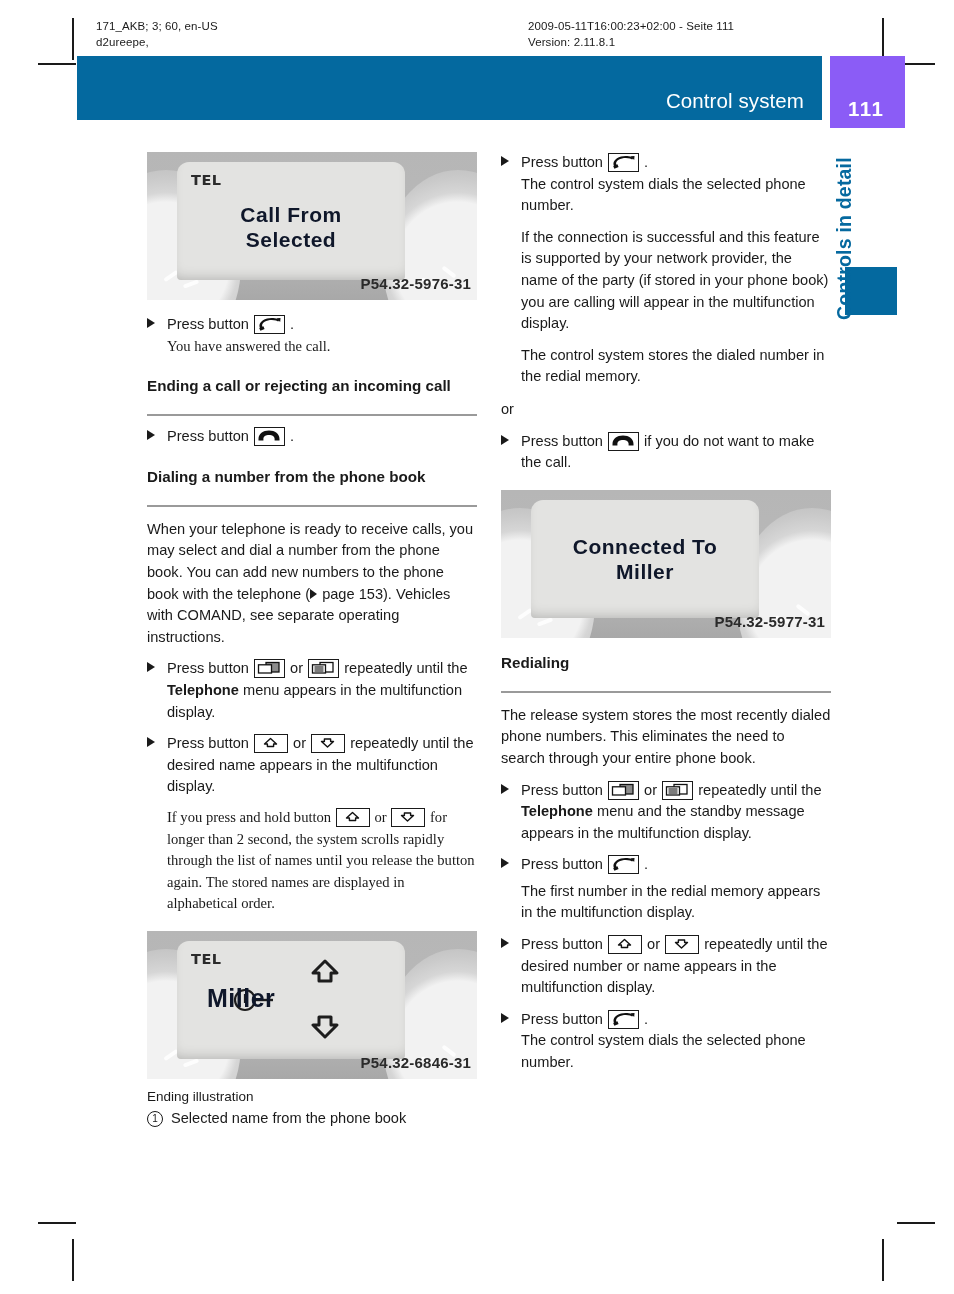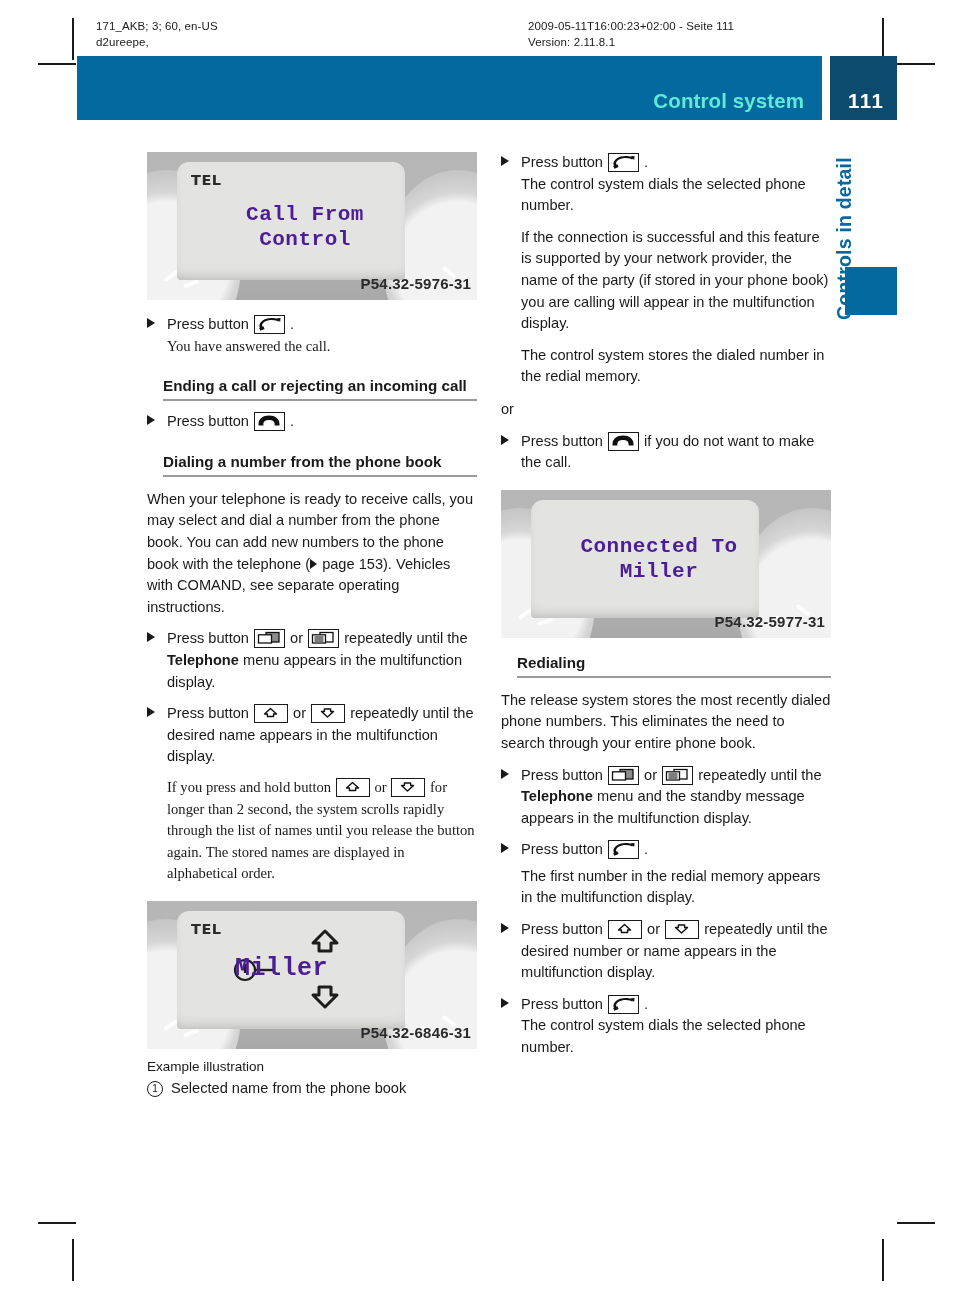--- a/index.html
+++ b/index.html
@@ -42,31 +42,32 @@
     top: 56px;
     width: 745px;
     height: 64px;
     background: #04699f;
   }
   .header-title {
     position: absolute;
     right: 18px;
     bottom: 7px;
     font-size: 20.5px;
-    font-weight: bold;
-    color: #5eead4;
+    font-weight: normal;
+    color: #ffffff;
     letter-spacing: 0.1px;
   }
   .header-pagebox {
     position: absolute;
     left: 830px;
     top: 56px;
     width: 67px;
-    height: 64px;
-    background: #0c4a6e;
+    height: 72px;
+    background: #8b5cf6;
+    padding-left: 8px;
   }
   .header-pagenum {
     position: absolute;
     left: 18px;
     bottom: 7px;
     font-size: 20.5px;
     font-weight: bold;
     color: #ffffff;
     letter-spacing: 1.5px;
   }
@@ -149,27 +150,26 @@
     font-family: "DejaVu Sans", sans-serif;
     font-size: 14.5px;
     font-weight: bold;
     color: #2b2b2b;
     letter-spacing: 0.5px;
   }
   .figure .lcd-text {
     position: absolute;
     left: 0; right: 0;
     text-align: center;
-    font-family: Liberation Mono, monospace;
+    font-family: Liberation Sans, sans-serif;
     font-weight: bold;
     font-size: 21px;
     line-height: 25px;
-    color: #4c1d95;
+    color: #0f172a;
     letter-spacing: 0.5px;
-    margin-left: 28px;
   }
   .figure .figcode {
     position: absolute;
     right: 6px;
     bottom: 5px;
     font-size: 15px;
     font-weight: bold;
     color: #2a2a2a;
     letter-spacing: 0.2px;
   }
@@ -198,22 +198,22 @@
     flex: none;
     position: relative;
     top: -1px;
   }
 
   
   h2.sec {
     font-size: 15.2px;
     line-height: 21px;
     font-weight: bold;
-    margin: 18px 0 0 16px;
-    padding-bottom: 3px;
+    margin: 18px 0 0 0;
+    padding-bottom: 18px;
     border-bottom: 2.2px solid #9a9a9a;
   }
 
   
   p.body {
     margin: 11px 0 0 0;
   }
   p.body.first { margin-top: 12px; }
 
   
@@ -299,21 +299,21 @@
   <div class="figure">
     <div class="dialL"></div>
     <div class="dialR"></div>
     <div class="tick" style="left:16px; top:122px; transform:rotate(-35deg);"></div>
     <div class="tick" style="left:36px; top:130px; transform:rotate(-20deg);"></div>
     <div class="tick" style="right:20px; top:118px; transform:rotate(38deg);"></div>
     <div class="tick" style="right:40px; top:128px; transform:rotate(22deg);"></div>
     <div class="lcd">
       <div class="lcd-tel">TEL</div>
       <div class="lcd-text" style="top:40px;">Call From</div>
-      <div class="lcd-text" style="top:65px;">Control</div>
+      <div class="lcd-text" style="top:65px;">Selected</div>
     </div>
     <div class="figcode">P54.32-5976-31</div>
   </div>
 
   <div class="step">
     <span class="bullet"></span>
     <span>Press button</span>
     <span class="key phone">
       <svg width="28" height="16" viewBox="0 0 28 16">
         <path d="M5.5 12.5 C3.5 10 4.5 6.5 8 4.2 C12 1.6 18.5 1.2 22.5 3.0 L24.5 3.8 L23.2 5.4 L21.0 4.6 C17.8 3.4 12.8 3.8 9.6 5.8 C7.0 7.4 6.4 9.6 7.8 11.4 Z" fill="#111"></path>
@@ -414,21 +414,21 @@
         <path d="M148 96 L136 84 L142 84 L142 76 L154 76 L154 84 L160 84 Z" fill="none" stroke="#1d1d1d" stroke-width="3" stroke-linejoin="round"></path>
         <circle cx="68" cy="59" r="10" fill="none" stroke="#1d1d1d" stroke-width="2.2"></circle>
         <line x1="68" y1="53" x2="68" y2="62" stroke="#1d1d1d" stroke-width="2.2"></line>
         <line x1="78" y1="59" x2="96" y2="59" stroke="#1d1d1d" stroke-width="2.4"></line>
       </svg>
       <div class="lcd-text" style="top:45px; left:30px; right:auto; text-align:left; font-size:25px;">Miller</div>
     </div>
     <div class="figcode">P54.32-6846-31</div>
   </div>
 
-  <div class="caption">Example illustration</div>
+  <div class="caption">Ending illustration</div>
   <div class="legend-row">
     <span class="circnum">1</span>
     <span>Selected name from the phone book</span>
   </div>
 </div>
 
 <div class="col col-right">
 
   <div class="step" style="margin-top:0;">
     <span class="bullet"></span>

